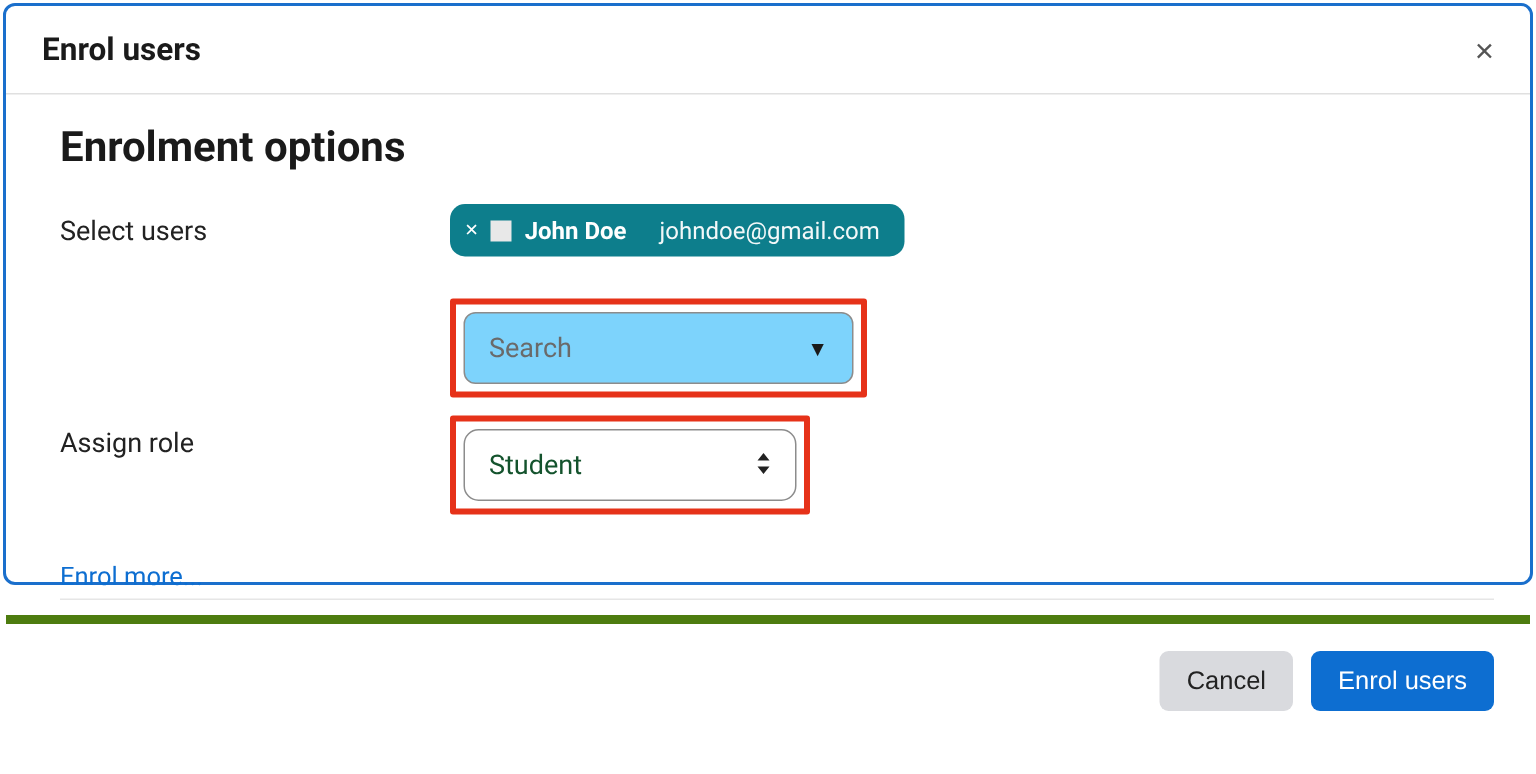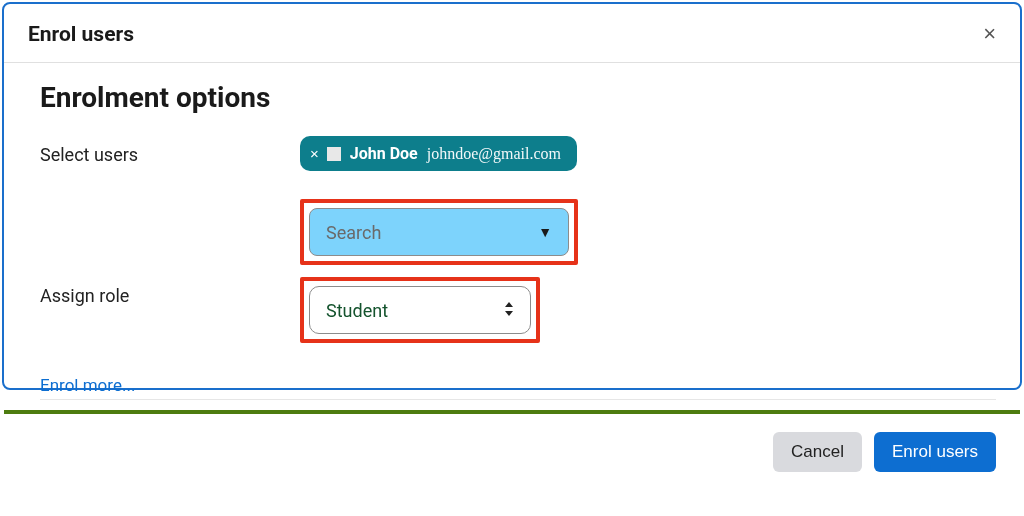--- a/index.html
+++ b/index.html
@@ -89,22 +89,21 @@
       background: #e8e8e8;
       display: inline-block;
       margin-right: 3px;
     }
     .chip-name {
       font-weight: 700;
     }
     .chip-email {
       font-weight: 400;
       opacity: 0.95;
-      margin-left: 3px;
-      font-family: Liberation Serif, serif;
+      margin-left: 16px;
     }
     .highlight-box {
       border: 4px solid #e63219;
       display: inline-block;
       padding: 5px;
       border-radius: 2px;
     }
     .search-highlight {
       margin-top: 28px;
     }
@@ -156,21 +155,21 @@
       font-size: 17px;
       cursor: pointer;
       display: inline-block;
       margin-top: 20px;
     }
     .divider {
       border-top: 1px solid #e6e6e6;
       margin-top: 4px;
     }
     .dialog-footer {
-      border-top: 4px solid #4d7c0f;
+      border-top: 6px solid #4d7c0f;
       padding: 18px 24px;
       display: flex;
       justify-content: flex-end;
       gap: 12px;
     }
     .btn {
       padding: 10px 18px;
       border-radius: 6px;
       font-size: 17px;
       border: none;

